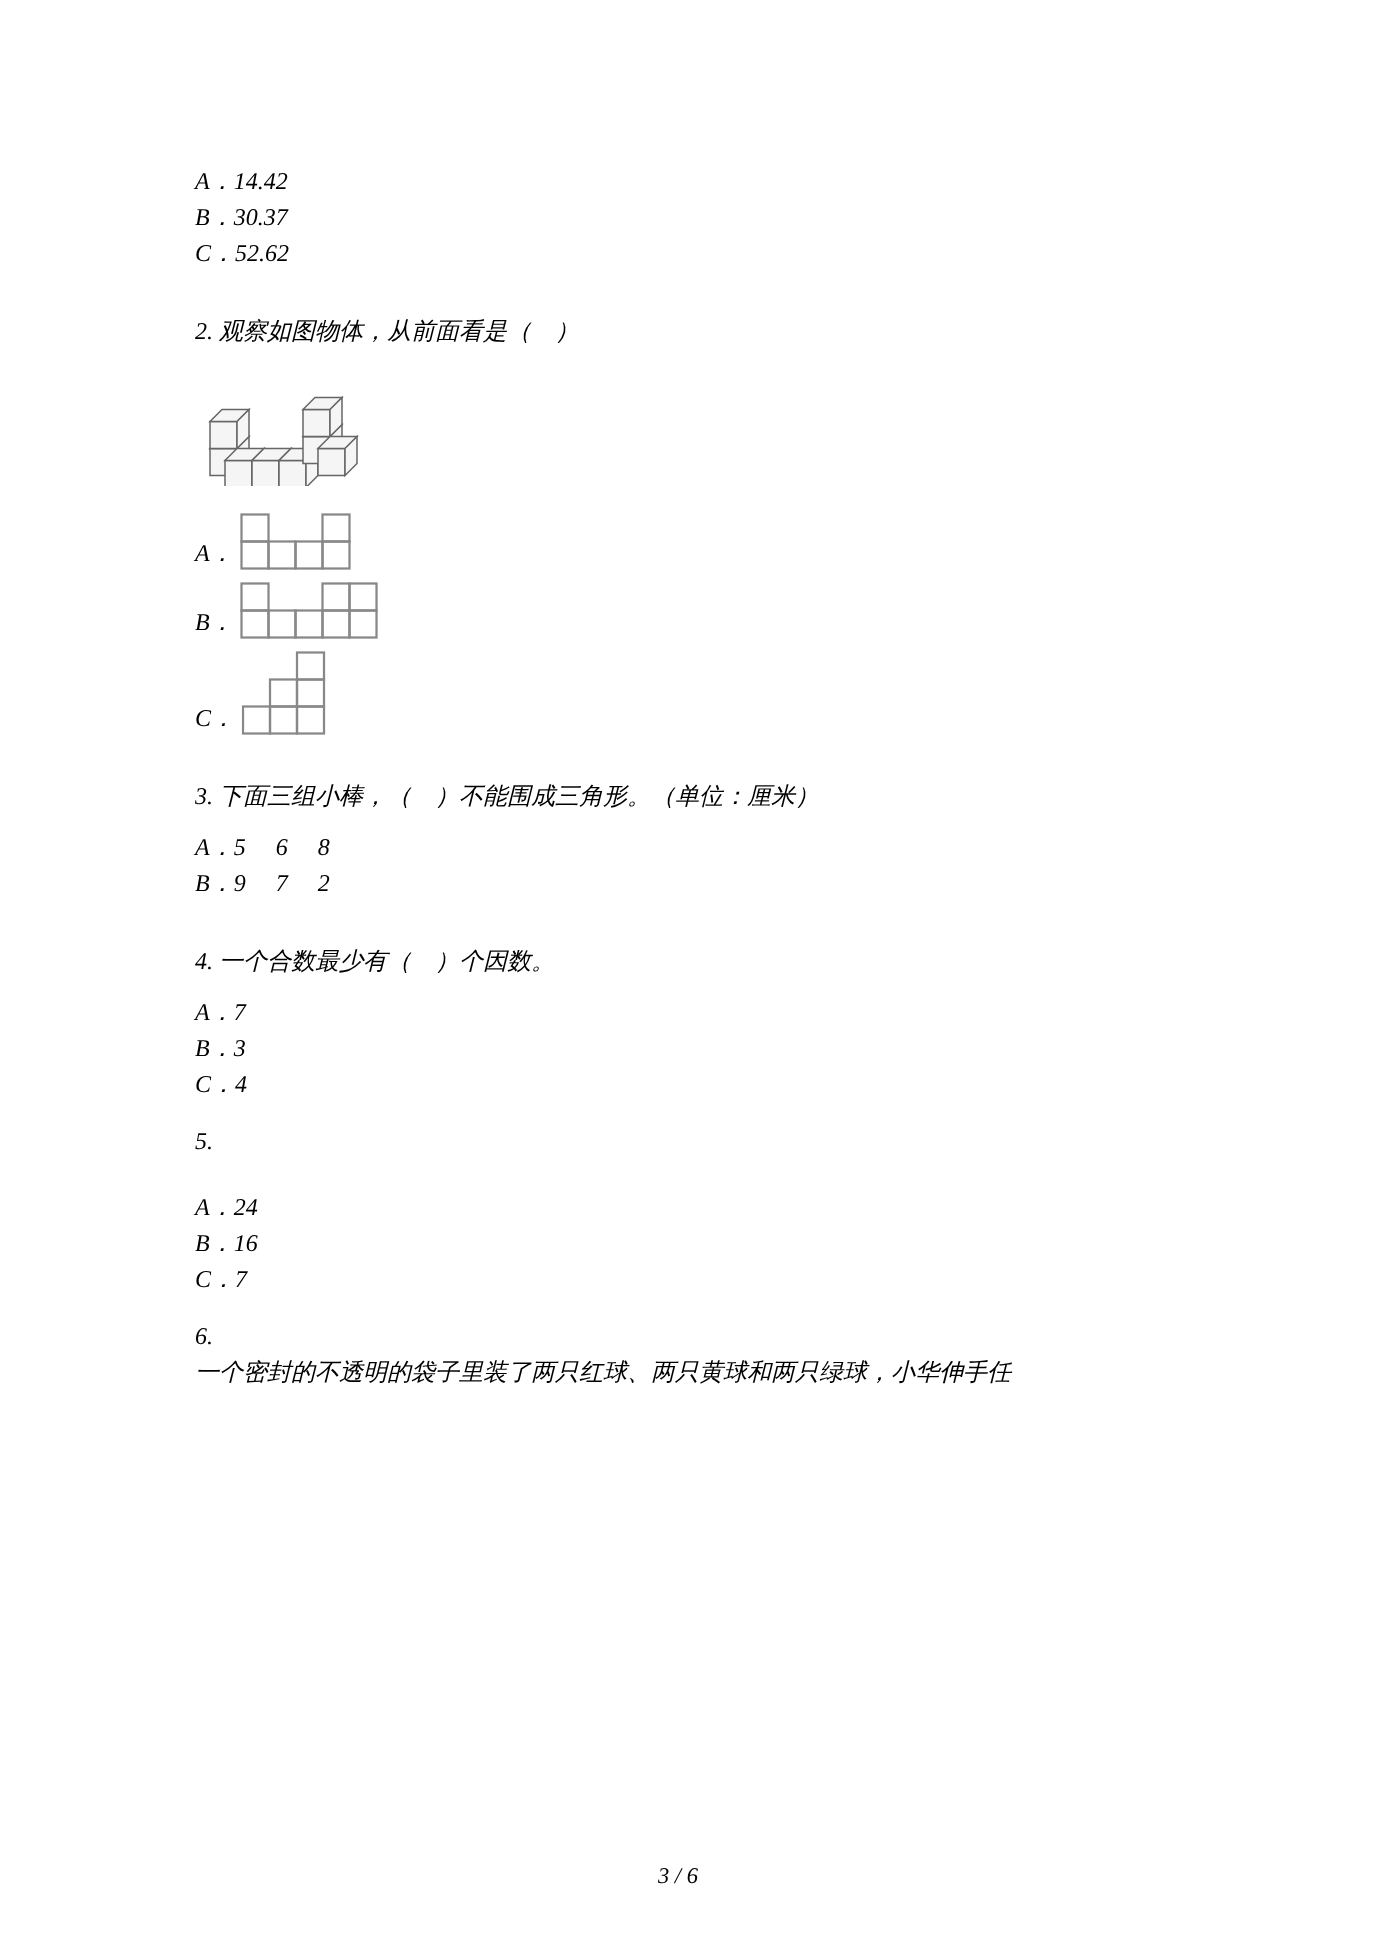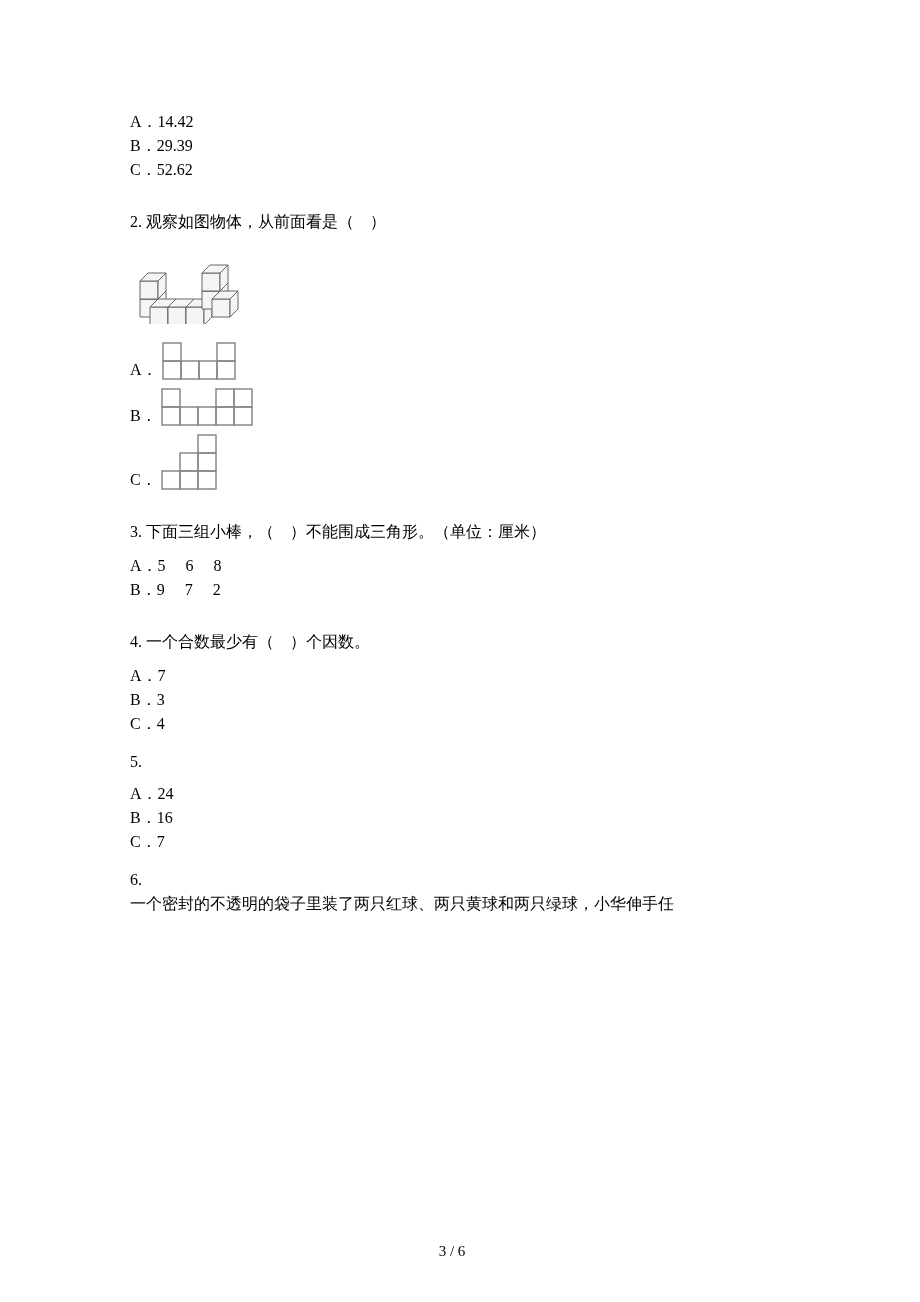--- a/index.html
+++ b/index.html
@@ -10,20 +10,21 @@
     font-size: 16px;
     color: #000;
     line-height: 1.5;
   }
   .page {
     width: 920px;
     height: 1302px;
     box-sizing: border-box;
     padding: 110px 114px 40px 130px;
     position: relative;
+    font-style: italic;
   }
   .block { margin-bottom: 12px; }
   .opt { margin: 0; }
   .q { margin-top: 28px; margin-bottom: 10px; }
   .footer {
     position: absolute;
     bottom: 40px;
     left: 0; right: 16px;
     text-align: center;
     font-size: 15px;
@@ -33,21 +34,21 @@
   .inline-opt { display: flex; align-items: flex-end; margin: 4px 0; }
   .inline-opt .lbl { margin-right: 4px; }
 </style>
 </head>
 <body>
 
 <div class="page">
 
   <div class="block">
     <p class="opt">A．14.42</p>
-    <p class="opt">B．29.39</p>
+    <p class="opt">B．30.37</p>
     <p class="opt">C．52.62</p>
   </div>
 
   <p class="q">2. 观察如图物体，从前面看是（ ）</p>
 
   <div class="img-wrap">
     <svg width="130" height="80" viewBox="0 0 130 80">
       <g fill="#f5f5f5" stroke="#666" stroke-width="1">
 
         <path d="M10,55 l18,0 l0,18 l-18,0 z"></path>
@@ -142,21 +143,21 @@
   </div>
 
   <p class="q">4. 一个合数最少有（ ）个因数。</p>
   <div class="block">
     <p class="opt">A．7</p>
     <p class="opt">B．3</p>
     <p class="opt">C．4</p>
   </div>
 
   <p class="opt" style="margin-top:14px;">5.</p>
-  <div class="block" style="margin-top:8px;">
+  <div class="block" style="margin-top:20px;">
     <p class="opt">A．24</p>
     <p class="opt">B．16</p>
     <p class="opt">C．7</p>
   </div>
 
   <p class="opt" style="margin-top:14px;">6.</p>
   <p class="opt">一个密封的不透明的袋子里装了两只红球、两只黄球和两只绿球，小华伸手任</p>
 
   <div class="footer">3 / 6</div>
 </div>

